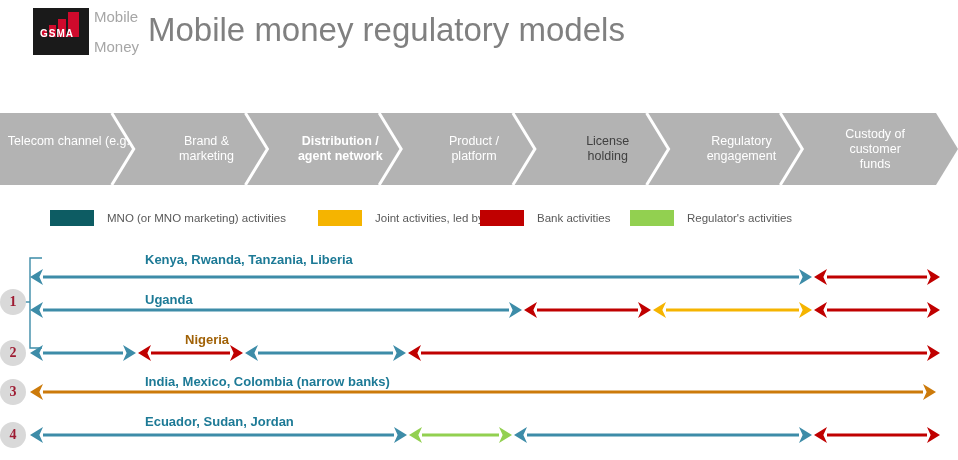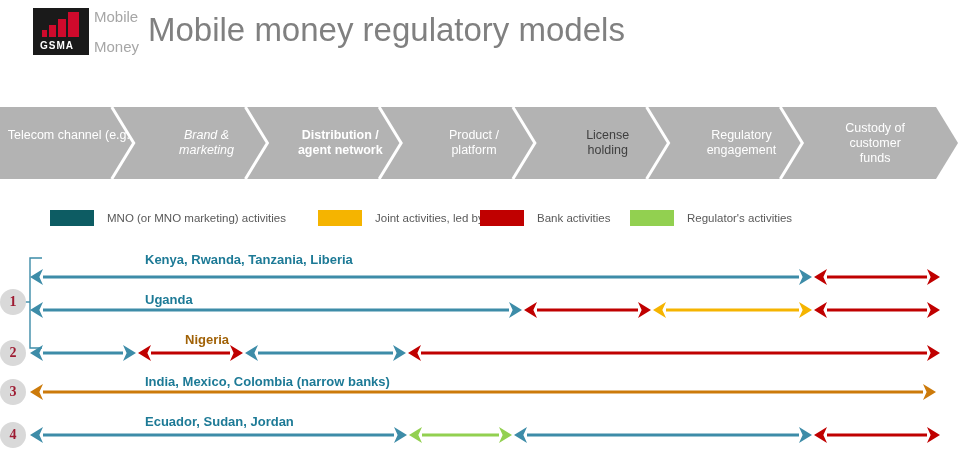--- a/index.html
+++ b/index.html
@@ -13,28 +13,28 @@
 
   
   #header{position:absolute;left:0;top:0;width:958px;height:100px;}
   #logo-block{position:absolute;left:33px;top:8px;width:110px;height:47px;display:flex;}
   #gsma-mark{width:56px;height:47px;background:#1a1a1a;position:relative;}
   .bar{position:absolute;bottom:18px;background:#cf0a2c;}
   #bar1{left:9px;width:5px;height:7px;}
   #bar2{left:16px;width:7px;height:12px;}
   #bar3{left:25px;width:8px;height:18px;}
   #bar4{left:35px;width:11px;height:25px;}
-  #gsma-text{position:absolute;left:7px;bottom:4px;color:#ffffff;font-size:10px;letter-spacing:1px;font-weight:bold;font-family:"Liberation Sans",sans-serif;}
+  #gsma-text{position:absolute;left:7px;bottom:16px;color:#ffffff;font-size:10px;letter-spacing:1px;font-weight:bold;font-family:"Liberation Sans",sans-serif;}
   #logo-words{margin-left:5px;display:flex;flex-direction:column;justify-content:space-between;}
   #logo-words span{color:#a6a6a6;font-size:15px;line-height:17px;font-family:"Liberation Sans",sans-serif;}
   #page-title{position:absolute;left:148px;top:11px;font-size:33px;color:#808080;
     font-family:"Liberation Sans",sans-serif;font-weight:normal;letter-spacing:0px;}
 
   
-  #chevron-band{position:absolute;left:0;top:107px;width:958px;height:64px;}
+  #chevron-band{position:absolute;left:0;top:113px;width:958px;height:64px;}
   #band-bg{position:absolute;left:0;top:0;width:958px;height:72px;}
   .chev-label{position:absolute;color:#ffffff;font-size:12.5px;line-height:15px;text-align:center;
      font-family:"Liberation Sans",sans-serif;}
 
   
   #legend{position:absolute;left:0;top:206px;width:958px;height:30px;}
   .legend-item{position:absolute;display:flex;align-items:center;}
   .legend-swatch{width:44px;height:16px;display:block;}
   .legend-text{margin-left:13px;font-size:11.5px;color:#595959;white-space:nowrap;
      font-family:"Liberation Sans",sans-serif;}
@@ -77,21 +77,21 @@
       <path d="M111.71428571428572,0 L133.71428571428572,36 L111.71428571428572,72" fill="none" stroke="#ffffff" stroke-width="3"></path>
       <path d="M245.42857142857144,0 L267.42857142857144,36 L245.42857142857144,72" fill="none" stroke="#ffffff" stroke-width="3"></path>
       <path d="M379.14285714285717,0 L401.14285714285717,36 L379.14285714285717,72" fill="none" stroke="#ffffff" stroke-width="3"></path>
       <path d="M512.8571428571429,0 L534.8571428571429,36 L512.8571428571429,72" fill="none" stroke="#ffffff" stroke-width="3"></path>
       <path d="M646.5714285714287,0 L668.5714285714287,36 L646.5714285714287,72" fill="none" stroke="#ffffff" stroke-width="3"></path>
       <path d="M780.2857142857143,0 L802.2857142857143,36 L780.2857142857143,72" fill="none" stroke="#ffffff" stroke-width="3"></path>
     </svg>
 <div class="chev-label" style="left: 2px; width: 133.714px; top: 21px; color: rgb(255, 255, 255);">
       <div>Telecom channel (e.g.</div>
     </div>
-    <div class="chev-label" style="left: 139.714px; width: 133.714px; top: 21px; color: rgb(255, 255, 255); font-style: italic;">
+    <div class="chev-label" style="left: 139.714px; width: 133.714px; top: 21px; color: rgb(255, 255, 255);">
       <div>Brand &amp;</div>
       <div>marketing</div>
     </div>
     <div class="chev-label" style="left: 273.429px; width: 133.714px; top: 21px; color: rgb(255, 255, 255); font-weight: bold;">
       <div>Distribution /</div>
       <div>agent network</div>
     </div>
     <div class="chev-label" style="left: 407.143px; width: 133.714px; top: 21px; color: rgb(255, 255, 255);">
       <div>Product /</div>
       <div>platform</div>

